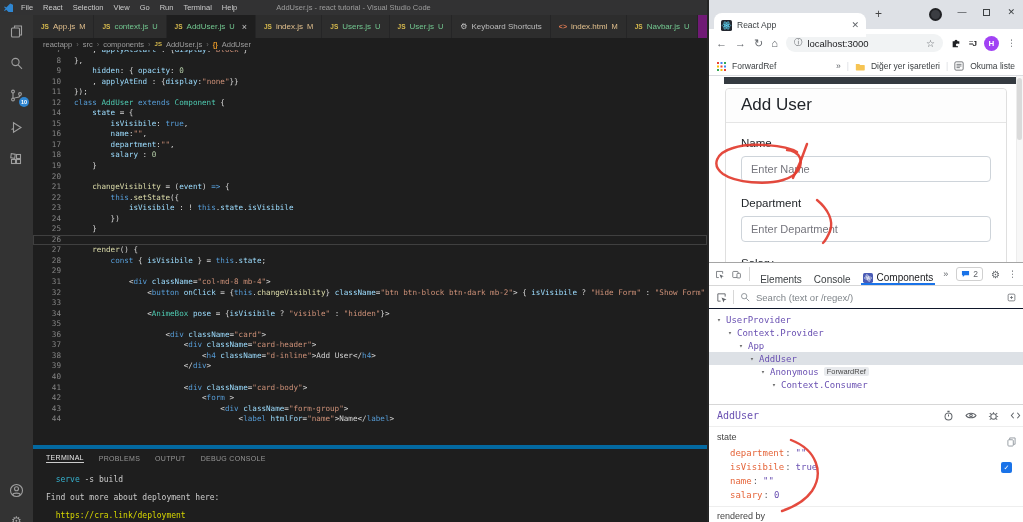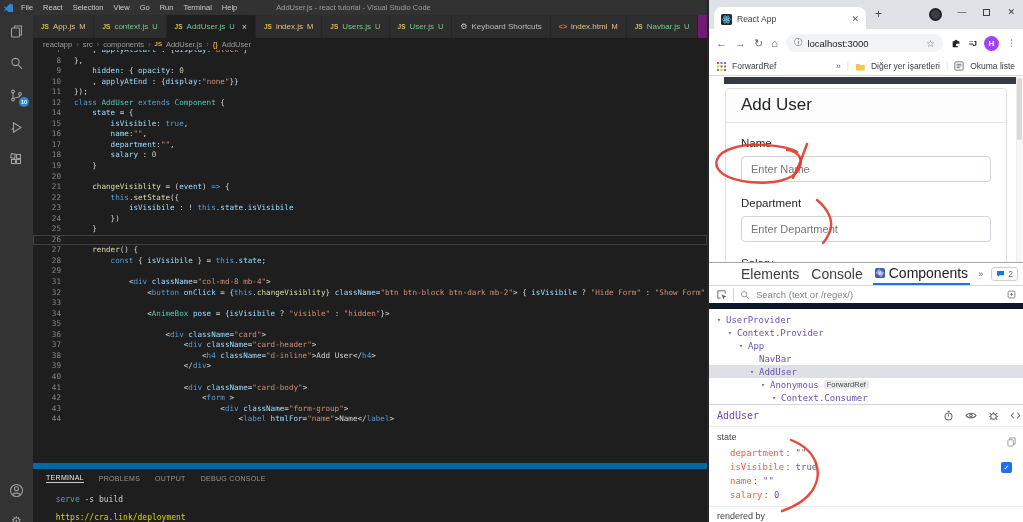--- a/index.html
+++ b/index.html
@@ -37,31 +37,31 @@
 .bc-ico-js{color:#d7ba4d;font-weight:bold;font-size:6px}
 .bc-ico-class{color:#ee9d28;font-size:6.5px;font-weight:bold}
 .vs-code{flex:1;overflow:hidden;font-family:"DejaVu Sans Mono",monospace;font-size:7.6px;line-height:10.55px}
 .code-line{display:flex;white-space:pre;height:10.55px}
 .code-line:first-child{margin-top:-5px}
 .code-line.cur{outline:1px solid #404040;outline-offset:-1px}
 .ln{width:41px;flex:none;text-align:right;padding-right:13px;color:#858585}
 .tok.pu,.tok.tx{color:#d4d4d4}.tok.kw{color:#569cd6}.tok.ct{color:#c586c0}
 .tok.cl{color:#4ec9b0}.tok.fn{color:#dcdcaa}.tok.pr{color:#9cdcfe}
 .tok.st{color:#ce9178}.tok.nu{color:#b5cea8}.tok.cm{color:#6a9955}
-.vs-terminal{height:59px;border-top:6px solid #0369a1;flex:none}
+.vs-terminal{height:77px;border-top:4px solid #0369a1;flex:none}
 .vs-term-tabs{height:18px;display:flex;gap:15px;padding-left:13px;align-items:center;font-size:7px;color:#969696;letter-spacing:.3px}
 .vs-term-tab.active{color:#e7e7e7;border-bottom:1px solid #cccccc;padding-bottom:1px}
 .vs-term-body{font-family:"DejaVu Sans Mono",monospace;font-size:8px;padding:8px 0 0 13px}
 .term-line{white-space:pre;margin-bottom:9px}
 .t-cyan{color:#35b1ce}.t-tx{color:#cccccc}.t-yellow{color:#d7d700}
 
 
 .browser{position:absolute;left:707px;top:0;width:316px;height:522px;background:#dee1e6;border-left:2px solid #252525}
 .br-tabstrip{height:29px;position:relative}
-.br-tab{position:absolute;left:5px;top:7px;width:152px;height:24px;background:#fff;border-radius:8px 8px 0 0;display:flex;align-items:center;padding:0 7px;gap:5px;font-size:8.5px;color:#3c4043}
+.br-tab{position:absolute;left:5px;top:13px;width:152px;height:24px;background:#fff;border-radius:8px 8px 0 0;display:flex;align-items:center;padding:0 7px;gap:5px;font-size:8.5px;color:#3c4043}
 .br-tab-close{margin-left:auto;color:#5f6368;font-size:9px}
 .br-newtab{position:absolute;left:166px;top:7px;font-size:12px;color:#454545}
 .br-profile-dot{position:absolute;left:220px;top:8px;width:13px;height:13px;border-radius:50%;background:#3b3d42;border:2px solid #202124}
 .br-win{position:absolute;right:8px;top:7px;display:flex;gap:17px;color:#3c4043;font-size:9px;align-items:center}
 .win-sq{width:7px;height:7px;border:1px solid #3c4043;display:inline-block}
 .br-toolbar{height:28px;background:#fff;display:flex;align-items:center;padding:0 7px;gap:8px}
 .nav-ico{color:#5f6368;font-size:11px}
 .url-pill{flex:1;height:18px;background:#f1f3f4;border-radius:9px;display:flex;align-items:center;padding:0 8px;gap:5px;font-size:9.5px;color:#202124;min-width:0}
 .url-info{color:#5f6368;font-size:8.5px}
 .url-star{margin-left:auto;color:#5f6368;font-size:10px}
@@ -81,27 +81,27 @@
 .pg-group{margin-bottom:15px}
 .pg-label{font-size:11.5px;color:#212529;margin-bottom:7px;display:block}
 .pg-input{width:100%;height:26px;border:1px solid #ced4da;border-radius:4px;padding:0 9px;font-size:11px;color:#495057;outline:none}
 .pg-input::placeholder{color:#75757d}
 .pg-scroll{position:absolute;right:0;top:0;bottom:0;width:7px;background:#f7f7f7;border-left:1px solid #ededed}
 .pg-thumb{position:absolute;right:1px;top:2px;width:5px;height:62px;background:#dadada;border-radius:3px}
 
 .devtools{height:260px;background:#fff;border-top:1px solid #a5a5a5}
 .dt-toolbar{height:23px;display:flex;align-items:center;border-bottom:1px solid #d7d7d7;padding:0 6px;gap:8px}
 .dt-vsep{width:1px;height:14px;background:#d7d7d7}
-.dt-tab{font-size:14px;color:#3c4043;height:100%;display:flex;align-items:center;gap:4px;padding:0 2px}
+.dt-tab{font-size:10px;color:#3c4043;height:100%;display:flex;align-items:flex-end;gap:4px;padding:0 2px}
 .dt-tab.active{border-bottom:2px solid #1a73e8;color:#202124}
 .dt-more{color:#5f6368;font-size:9px}
 .dt-badge{display:flex;align-items:center;gap:3px;border:1px solid #d0d0d0;border-radius:3px;padding:1px 4px;font-size:8.5px;color:#5f6368;margin-left:auto}
 .dt-gear{font-size:10px;color:#5f6368}
 .dt-dots{font-size:9px;color:#5f6368}
-.dt-search{height:23px;border-bottom:6px solid #0f172a;display:flex;align-items:center;padding:0 7px;gap:6px}
+.dt-search{height:23px;border-bottom:1px solid #0f172a;display:flex;align-items:center;padding:0 7px;gap:6px}
 .dt-search input{flex:1;border:none;outline:none;font-size:9.5px;color:#333;background:transparent;min-width:0}
 .dt-search input::placeholder{color:#80868b}
 .dt-tree{height:95px;padding-top:4px;font-family:"DejaVu Sans Mono",monospace;font-size:9px;overflow:hidden}
 .tree-row{height:13px;display:flex;align-items:center;color:#6a51b2}
 .tree-row.selected{background:#dde1e6}
 .tree-arrow{color:#6e6e6e;font-size:6.5px;width:9px;flex:none}
 .tree-badge{margin-left:5px;background:#e8eaed;color:#4a4a4a;font-size:7.5px;padding:0 3px;border-radius:2px;font-family:"Liberation Sans",sans-serif}
 .dt-inspect{border-top:1px solid #d7d7d7;height:119px;overflow:hidden}
 .dt-insp-h{height:22px;display:flex;align-items:center;padding:0 8px;border-bottom:1px solid #eee;gap:11px}
 .dt-insp-title{font-family:"DejaVu Sans Mono",monospace;font-size:10px;color:#6a51b2;margin-right:auto}
@@ -289,22 +289,22 @@
           </div>
         <div class="vs-terminal">
           <div class="vs-term-tabs">
               <span class="vs-term-tab active">TERMINAL</span>
               <span class="vs-term-tab">PROBLEMS</span>
               <span class="vs-term-tab">OUTPUT</span>
               <span class="vs-term-tab">DEBUG CONSOLE</span>
             </div>
           <div class="vs-term-body">
               <div class="term-line"><span class="t-cyan">  serve</span><span class="t-tx"> -s build</span></div>
+              <div class="term-line"><span class="t-tx">Find out more about deployment here:</span></div>
               <div class="term-line"><span class="t-yellow">  https://cra.link/deployment</span></div>
-              <div class="term-line"><span class="t-tx">Find out more about deployment here:</span></div>
             </div>
         </div>
       </div>
     </div>
   </section>
 
   <section class="browser">
     <div class="br-tabstrip">
       <div class="br-tab">
         <svg width="11" height="11" viewBox="0 0 12 12">
@@ -450,24 +450,20 @@
             <span class="tree-arrow">▾</span>
             <span class="tree-name">UserProvider</span>
           </div>
           <div class="tree-row" style="padding-left: 19px;">
             <span class="tree-arrow">▾</span>
             <span class="tree-name">Context.Provider</span>
           </div>
           <div class="tree-row" style="padding-left: 30px;">
             <span class="tree-arrow">▾</span>
             <span class="tree-name">App</span>
-          </div>
-          <div class="tree-row" style="padding-left: 41px;">
-            <span class="tree-arrow"></span>
-            <span class="tree-name">NavBar</span>
           </div>
           <div class="tree-row selected" style="padding-left: 41px;">
             <span class="tree-arrow">▾</span>
             <span class="tree-name">AddUser</span>
           </div>
           <div class="tree-row" style="padding-left: 52px;">
             <span class="tree-arrow">▾</span>
             <span class="tree-name">Anonymous</span>
             <span class="tree-badge">ForwardRef</span>
           </div>

